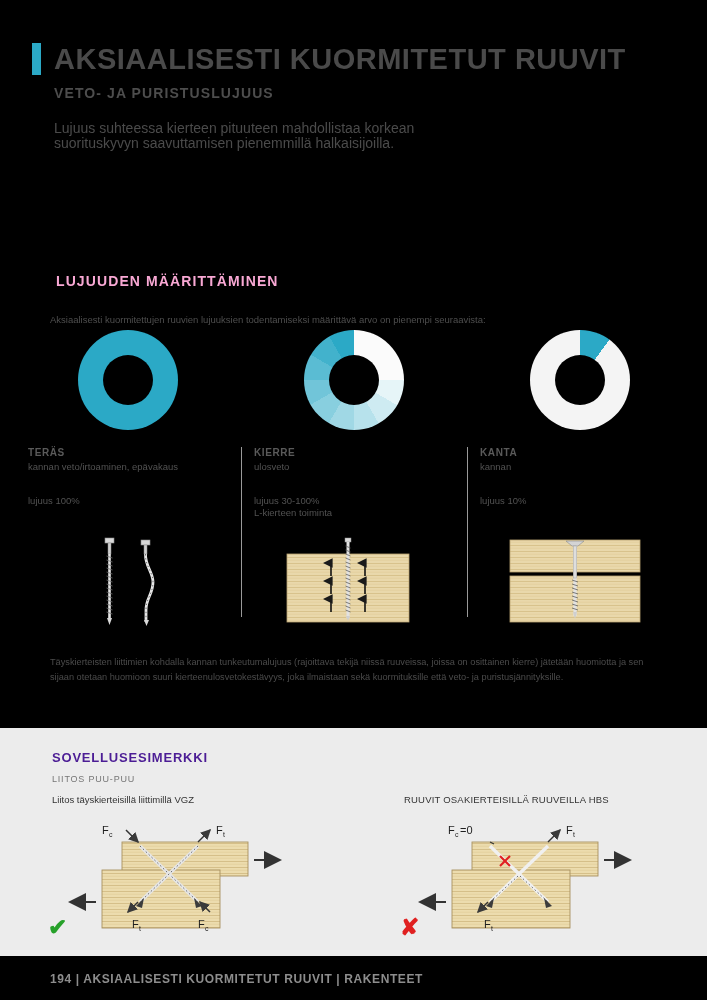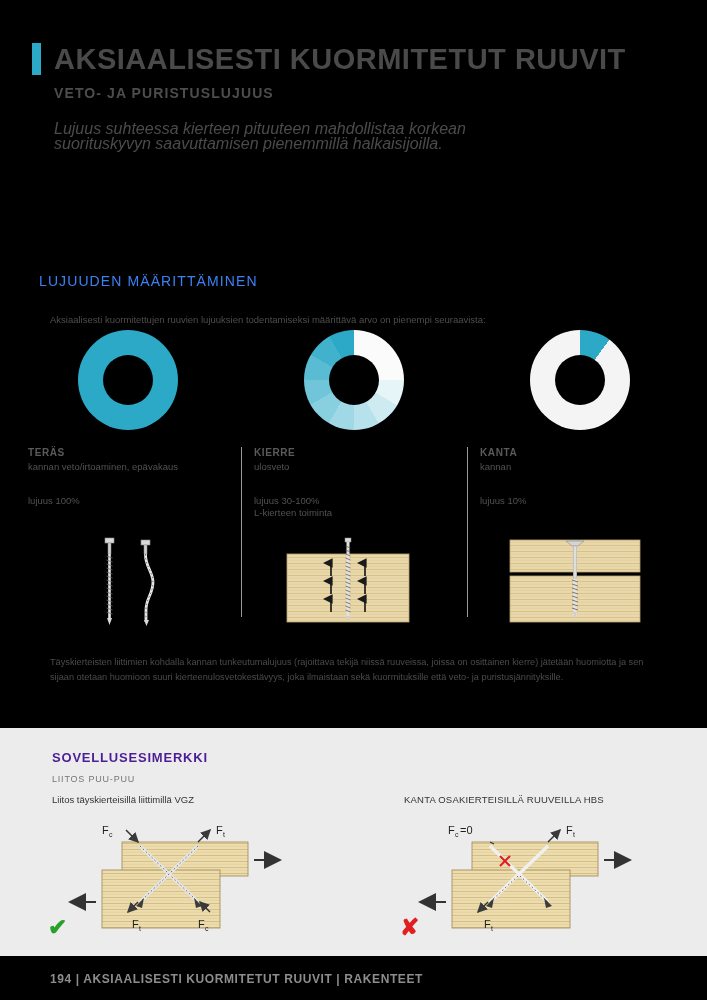--- a/index.html
+++ b/index.html
@@ -18,27 +18,27 @@
   .page-title {
     font-size: 29px; font-weight: bold; color: #4a4a4a;
     letter-spacing: 0.5px; line-height: 32px; white-space: nowrap;
   }
   .subtitle {
     position: absolute; left: 54px; top: 85px;
     font-size: 14px; font-weight: bold; color: #4d4d4d; letter-spacing: 1.1px;
   }
   .intro {
     position: absolute; left: 54px; top: 121px; width: 420px;
-    font-size: 16px; color: #4b4b4b; line-height: 15px; font-style: italic;
+    font-size: 14px; color: #4b4b4b; line-height: 15px;
   }
 
   
   .sec-head {
-    position: absolute; left: 39px; top: 273px;
-    font-size: 14px; font-weight: normal; color: #3b82f6; letter-spacing: 1.1px;
+    position: absolute; left: 56px; top: 273px;
+    font-size: 14px; font-weight: bold; color: #f9a8d4; letter-spacing: 1.1px;
   }
   .sec-sub {
     position: absolute; left: 50px; top: 314px;
     font-size: 9.5px; color: #4e4e4e;
   }
 
   
   .cols { position: absolute; left: 0; top: 330px; width: 707px; height: 300px; }
   .col { position: absolute; top: 0; width: 200px; text-align: left; }
   .col-0 { left: 28px; }
@@ -267,21 +267,21 @@
       </div>
     </div>
   </div>
 
   <div class="note">Täyskierteisten liittimien kohdalla kannan tunkeutumalujuus (rajoittava tekijä niissä ruuveissa, joissa on osittainen kierre) jätetään huomiotta ja sen sijaan otetaan huomioon suuri kierteenulosvetokestävyys, joka ilmaistaan sekä kuormituksille että veto- ja puristusjännityksille.</div>
 
   <div class="light">
     <div class="l-head">SOVELLUSESIMERKKI</div>
     <div class="l-sub">LIITOS PUU-PUU</div>
     <div class="cap-l">Liitos täyskierteisillä liittimillä VGZ</div>
-    <div class="cap-r">KANTA OSAKIERTEISILLÄ RUUVEILLA HBS</div>
+    <div class="cap-r">RUUVIT OSAKIERTEISILLÄ RUUVEILLA HBS</div>
 
     <div class="ex ex-l">
       <svg width="330" height="120" viewBox="0 0 330 120">
         <defs>
           <pattern id="grain3" width="6" height="6" patternUnits="userSpaceOnUse">
             <rect width="6" height="6" fill="#ecdcae"></rect>
             <line x1="0" y1="1.5" x2="6" y2="1.5" stroke="#d3bc84" stroke-width="0.9"></line>
             <line x1="0" y1="4.2" x2="6" y2="4.2" stroke="#e0cb96" stroke-width="0.7"></line>
           </pattern>
           <marker id="aS" markerWidth="7" markerHeight="7" refX="6" refY="3.5" orient="auto">

